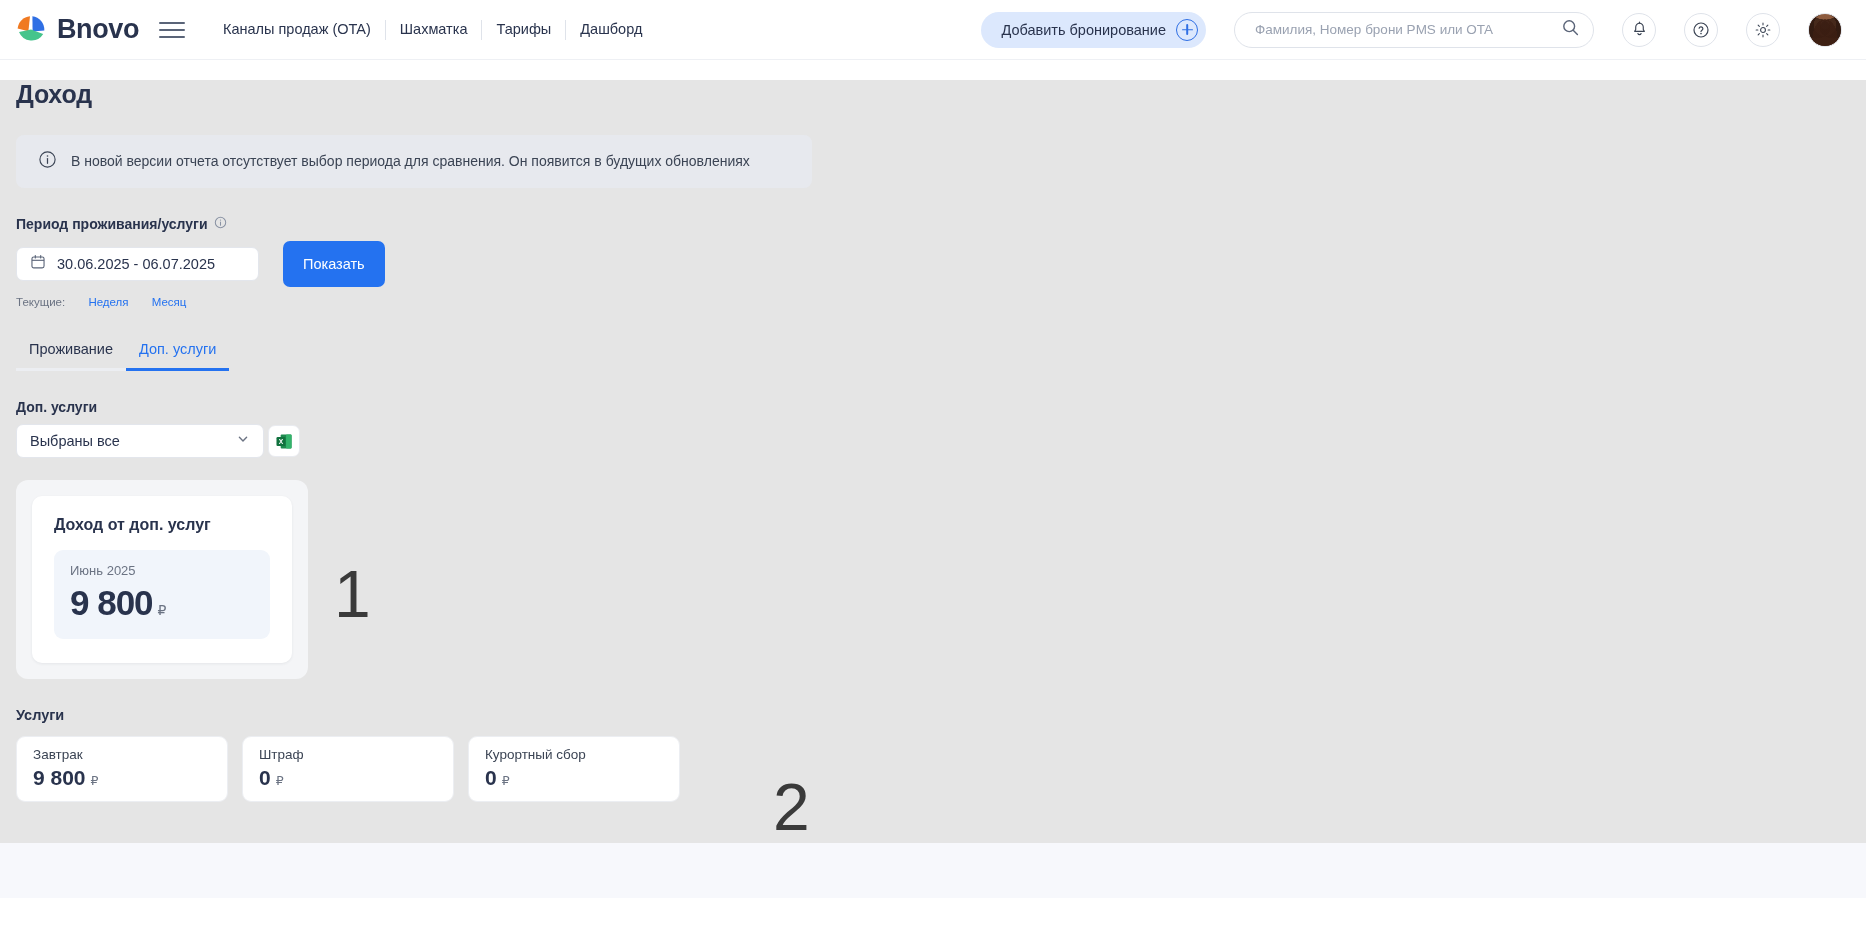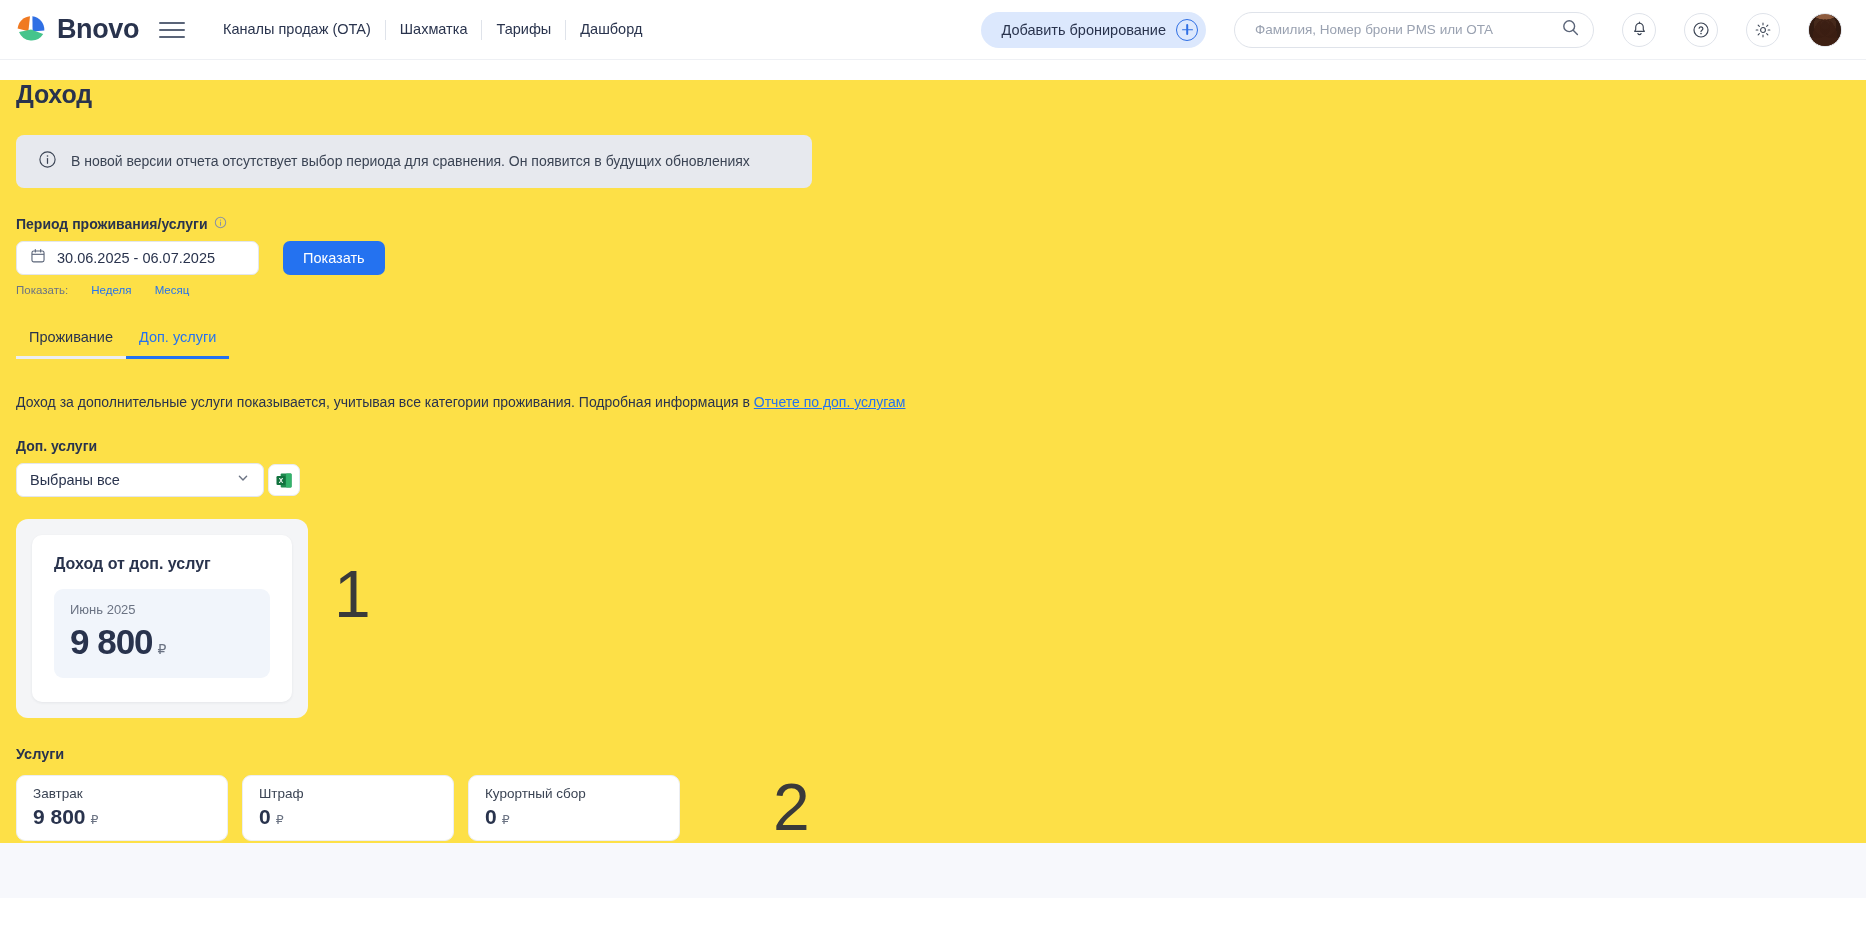--- a/index.html
+++ b/index.html
@@ -84,21 +84,21 @@
     position: relative; border: 1px solid #e4e7ed;
   }
   .avatar::after {
     content: ""; position: absolute; inset: 0;
     background: radial-gradient(ellipse at 50% 78%, rgba(60,30,18,.85) 0 55%, rgba(0,0,0,0) 56%),
                 radial-gradient(ellipse at 22% 45%, rgba(40,20,12,.7) 0 40%, rgba(0,0,0,0) 41%),
                 radial-gradient(ellipse at 78% 45%, rgba(40,20,12,.7) 0 40%, rgba(0,0,0,0) 41%);
   }
 
   
-  .page { padding: 0 12px 0 0; background: #fde047; height: 818px; position: relative; }
+  .page { padding: 0 12px 0 0; background: #e5e5e5; height: 818px; position: relative; }
 
   .page-title {
     font-size: 25px; font-weight: 700; color: #29334d;
     margin: 20px 0 0 16px; letter-spacing: -0.2px;
   }
 
   .info-banner {
     margin: 26px 0 0 16px; width: 796px; min-height: 53px;
     background: #e7e9ee; border-radius: 8px;
     display: flex; align-items: center; gap: 14px; padding: 0 22px;
@@ -111,21 +111,21 @@
     display: flex; align-items: center; gap: 6px; margin-bottom: 9px;
   }
   .filter-row { display: flex; align-items: center; gap: 24px; }
   .date-field {
     width: 243px; height: 34px; border: 1px solid #e3e6ec; border-radius: 7px;
     background: #fff; display: flex; align-items: center; gap: 11px; padding: 0 13px;
     cursor: pointer;
   }
   .date-field .val { font-size: 14.5px; color: #29334d; }
   .btn-primary {
-    height: 34px; padding: 0 20px; background: #2472f0; color: #fff;
+    height: 46px; padding: 0 20px; background: #2472f0; color: #fff;
     font-size: 14.5px; border: none; border-radius: 7px; cursor: pointer;
     font-family: "Liberation Sans", sans-serif;
   }
   .quick-row { margin-top: 9px; font-size: 11.5px; color: #6b7383; }
   .quick-row a { color: #2472f0; text-decoration: none; cursor: pointer; margin-left: 20px; }
 
   
   .tabs {
     margin: 33px 0 0 16px; display: flex; align-items: flex-end;
     width: 233px;
@@ -312,34 +312,31 @@
             <line x1="6" y1="1.8" x2="6" y2="4.4" stroke="#5a6478" stroke-width="1.25" stroke-linecap="round"></line>
             <line x1="12" y1="1.8" x2="12" y2="4.4" stroke="#5a6478" stroke-width="1.25" stroke-linecap="round"></line>
           </svg>
         </span>
         <span class="val">30.06.2025 - 06.07.2025</span>
       </div>
       <button class="btn-primary">Показать</button>
     </div>
 
     <div class="quick-row">
-      <span>Показать:</span>
+      <span>Текущие:</span>
       <a>Неделя</a>
       <a>Месяц</a>
     </div>
   </div>
 
   <div class="tabs">
     <div class="tab">Проживание</div>
     <div class="tab active">Доп. услуги</div>
   </div>
 
-  <div class="desc">
-    <span>Доход за дополнительные услуги показывается, учитывая все категории проживания. Подробная информация в </span><a>Отчете по доп. услугам</a>
-  </div>
 
   <div class="svc-filter">
     <div class="lbl">Доп. услуги</div>
     <div class="row">
       <div class="select">
         <span class="val">Выбраны все</span>
         <span>
           <svg width="14" height="14" viewBox="0 0 14 14" fill="none" aria-hidden="true">
             <path d="M3.4 5.3 7 8.9l3.6-3.6" stroke="#6b7383" stroke-width="1.4" stroke-linecap="round" stroke-linejoin="round"></path>
           </svg>

